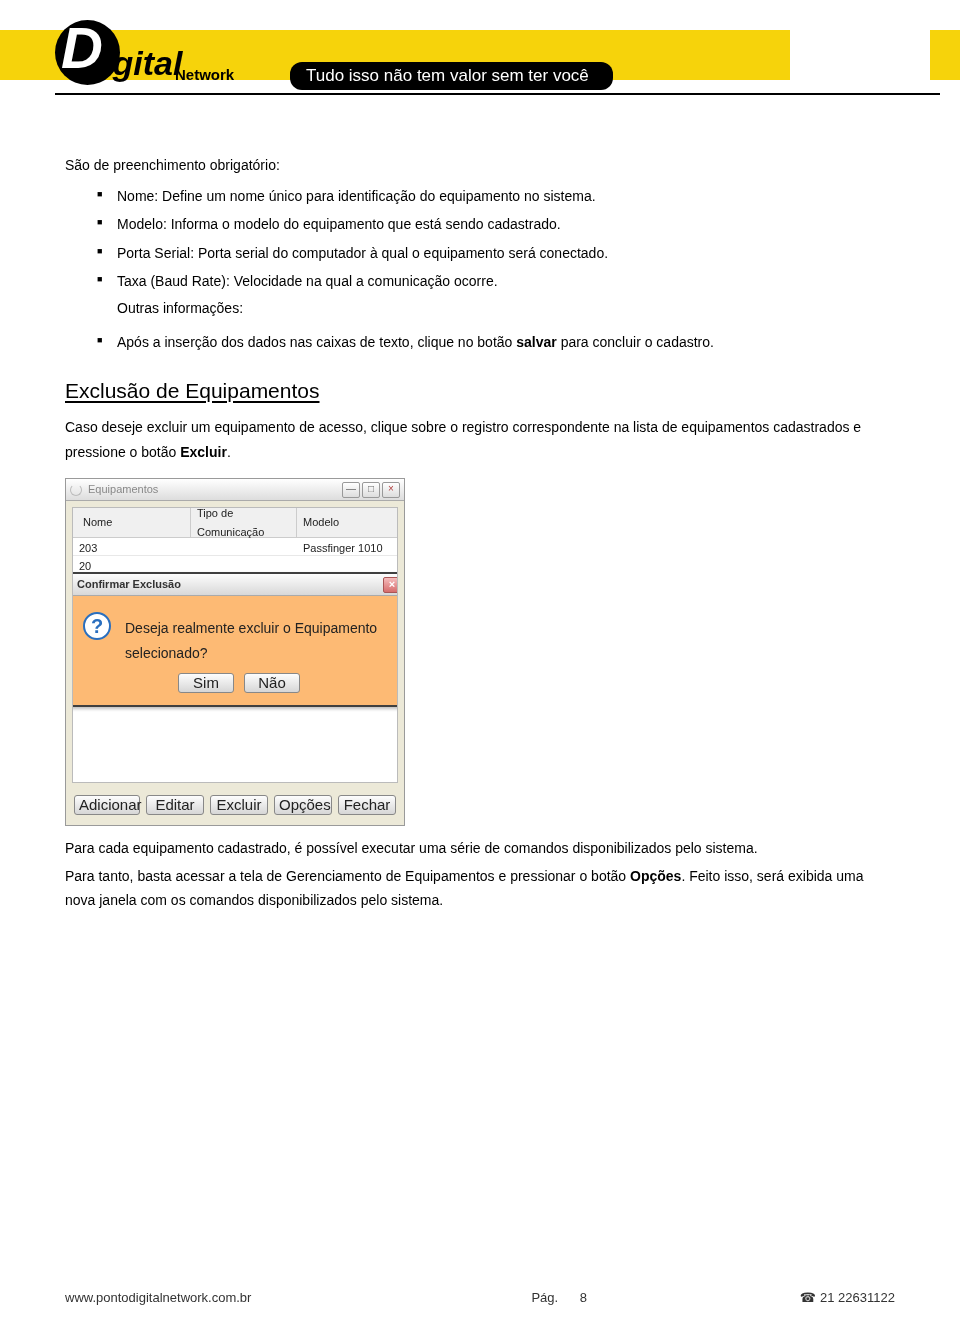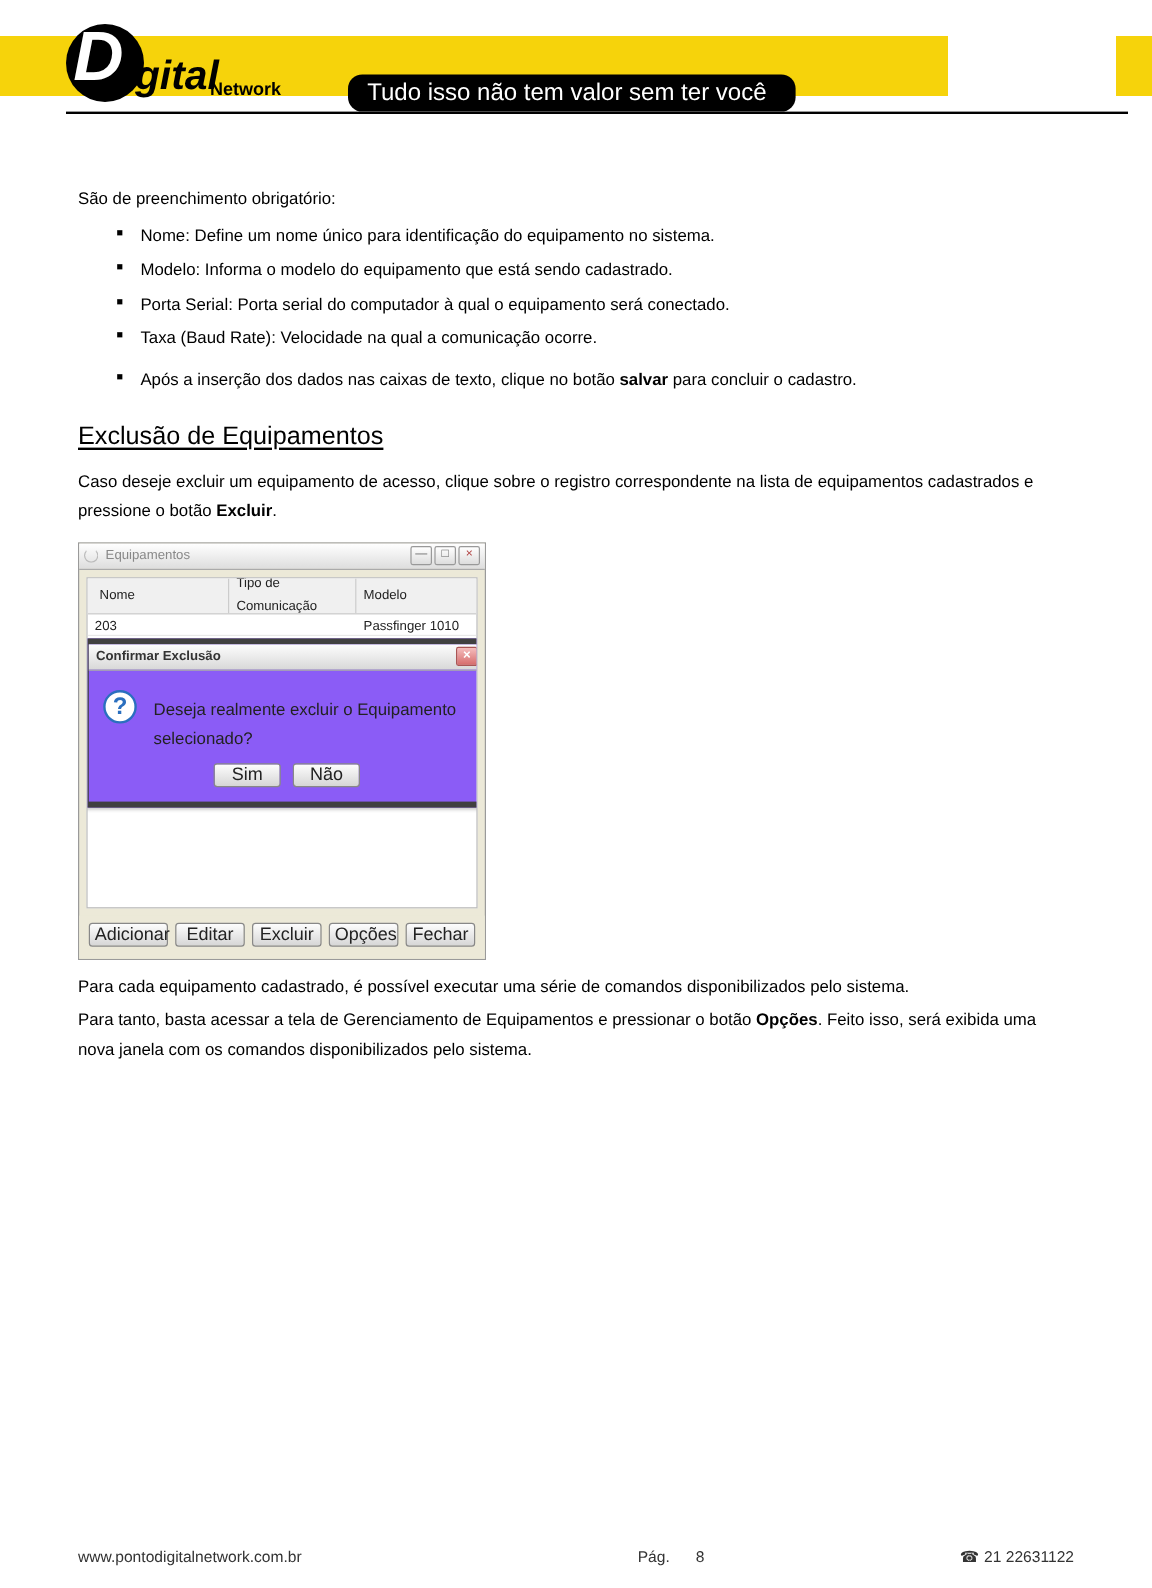--- a/index.html
+++ b/index.html
@@ -69,21 +69,21 @@
     font-size: 15px;
     font-weight: 900;
     color: #000;
   }
   .slogan-bar {
     position: absolute;
     left: 290px;
     top: 62px;
     background: #000;
     color: #fff;
-    font-size: 20px;
+    font-size: 17px;
     padding: 4px 24px 4px 16px;
     border-radius: 12px;
   }
   .statue-shape {
     position: absolute;
     right: 30px;
     top: 22px;
     width: 140px;
     height: 60px;
     background: #fff;
@@ -224,25 +224,25 @@
   .gr0 { width: 118px; }
   .gr1 { width: 106px; margin-top: 48px; }
   .gr2 { flex: 1; }
   .row2-clipped .gr0, .row2-clipped .gr1, .row2-clipped .gr2 {
     overflow: hidden;
     white-space: nowrap;
   }
   .dialog {
     position: absolute;
     left: -4px;
-    top: 50px;
+    top: 64px;
     width: 340px;
-    border: 5px solid #404040;
+    border: 2px solid #404040;
     box-shadow: 2px 2px 3px rgba(0,0,0,0.25);
-    background: #8b5cf6;
+    background: #fdba74;
   }
   .dialog-title {
     height: 22px;
     background: linear-gradient(#fdfdfd, #d8d8d8);
     border-bottom: 1px solid #aaa;
     display: flex;
     align-items: center;
     padding: 0 6px;
     font-size: 11px;
     font-weight: bold;
@@ -354,20 +354,21 @@
         <span class="li-body">Nome: Define um nome único para identificação do equipamento no sistema.</span>
       </li>
     <li>
         <span class="li-body">Modelo: Informa o modelo do equipamento que está sendo cadastrado.</span>
       </li>
     <li>
         <span class="li-body">Porta Serial: Porta serial do computador à qual o equipamento será conectado.</span>
       </li>
     <li>
       <span class="li-body">Taxa (Baud Rate): Velocidade na qual a comunicação ocorre.</span>
+      <div style="padding-left:0; margin-top:2px;">Outras informações:</div>
     </li>
   </ul>
 
   <ul class="bullet">
     <li>
       <div style="margin-top:2px;">
         <span>Após a inserção dos dados nas caixas de texto, clique no botão </span><b>salvar</b><span> para concluir o cadastro.</span>
       </div>
     </li>
   </ul>

